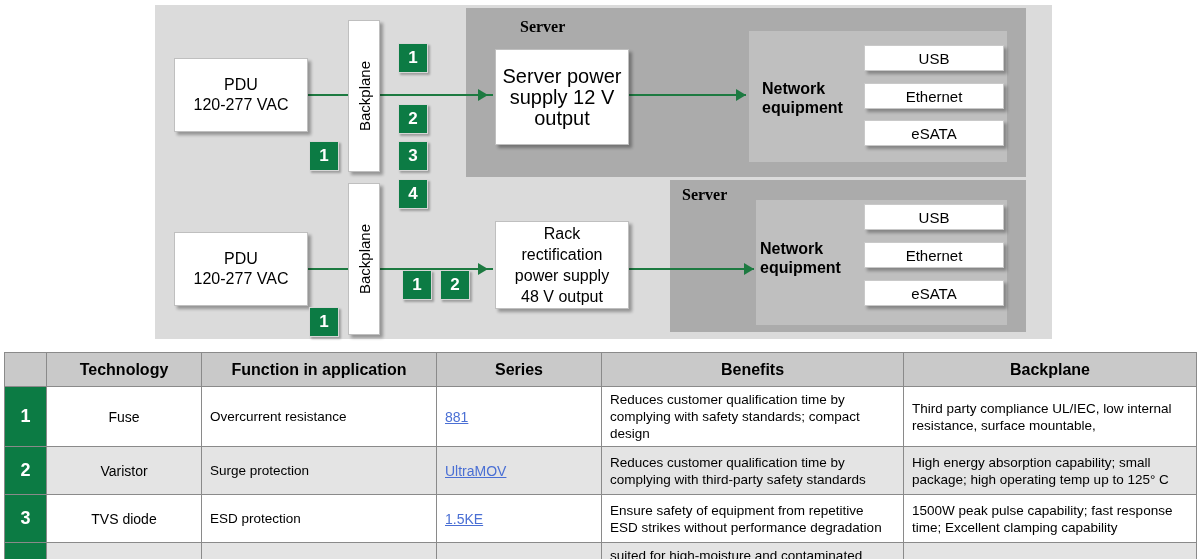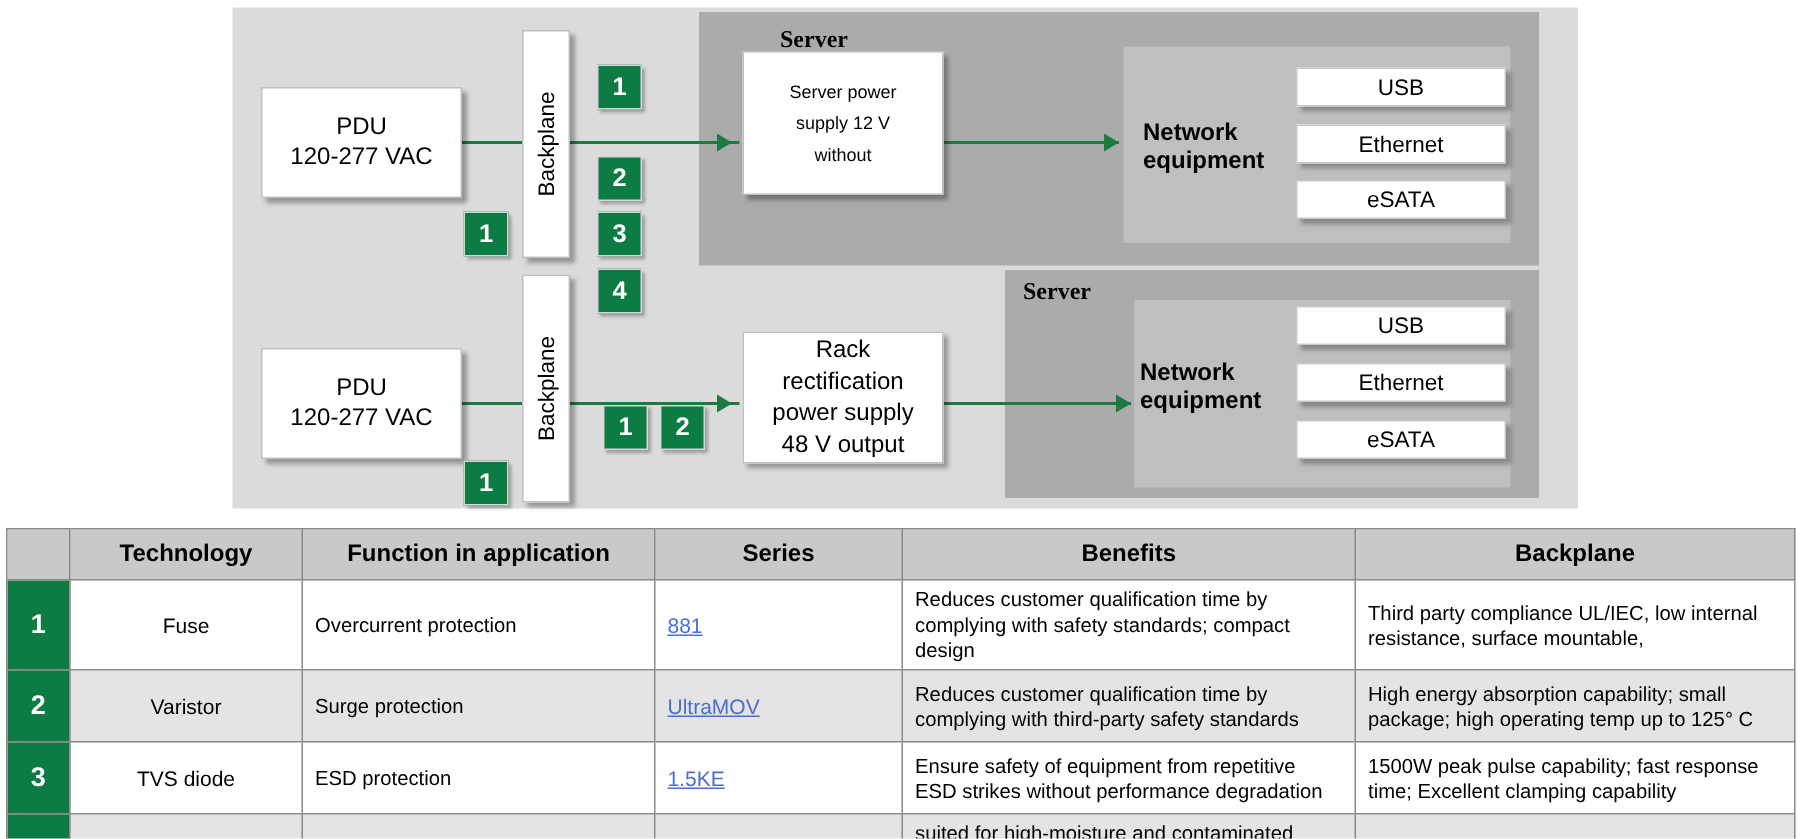--- a/index.html
+++ b/index.html
@@ -71,23 +71,23 @@
     writing-mode: vertical-rl;
     transform: rotate(180deg);
     font-size: 15px;
     white-space: nowrap;
   }
   #backplane-1 { left: 348px; top: 20px;  height: 152px; }
   #backplane-2 { left: 348px; top: 183px; height: 152px; }
 
   
   #psu-1 {
-    left: 495px; top: 34px;
+    left: 495px; top: 49px;
     width: 134px; height: 96px;
-    font-size: 12px; line-height: 21px;
+    font-size: 20px; line-height: 21px;
   }
   #psu-2 {
     left: 495px; top: 221px;
     width: 134px; height: 88px;
     font-size: 16px; line-height: 21px;
   }
 
   
   .badge {
     position: absolute;
@@ -319,21 +319,21 @@
     <span>Backplane</span>
   </div>
   <div class="backplane" id="backplane-2">
     <span>Backplane</span>
   </div>
 
   <div class="wbox" id="psu-1">
     <div>
       <span>Server power</span><br>
       <span>supply 12 V</span><br>
-      <span>without</span>
+      <span>output</span>
     </div>
   </div>
   <div class="wbox" id="psu-2">
     <div>
       <span>Rack</span><br>
       <span>rectification</span><br>
       <span>power supply</span><br>
       <span>48 V output</span>
     </div>
   </div>
@@ -365,21 +365,21 @@
       <th>Function in application</th>
       <th>Series</th>
       <th>Benefits</th>
       <th>Backplane</th>
     </tr>
   </thead>
   <tbody>
     <tr class="row-odd">
       <td class="num-cell">1</td>
       <td class="tech-cell">Fuse</td>
-      <td class="func-cell">Overcurrent protection</td>
+      <td class="func-cell">Overcurrent resistance</td>
       <td class="series-cell">
         <a>881</a>
       </td>
       <td class="ben-cell">Reduces customer qualification time by complying with safety standards; compact design</td>
       <td class="feat-cell">Third party compliance UL/IEC, low internal resistance, surface mountable,</td>
     </tr>
     <tr class="row-even">
       <td class="num-cell">2</td>
       <td class="tech-cell">Varistor</td>
       <td class="func-cell">Surge protection</td>

